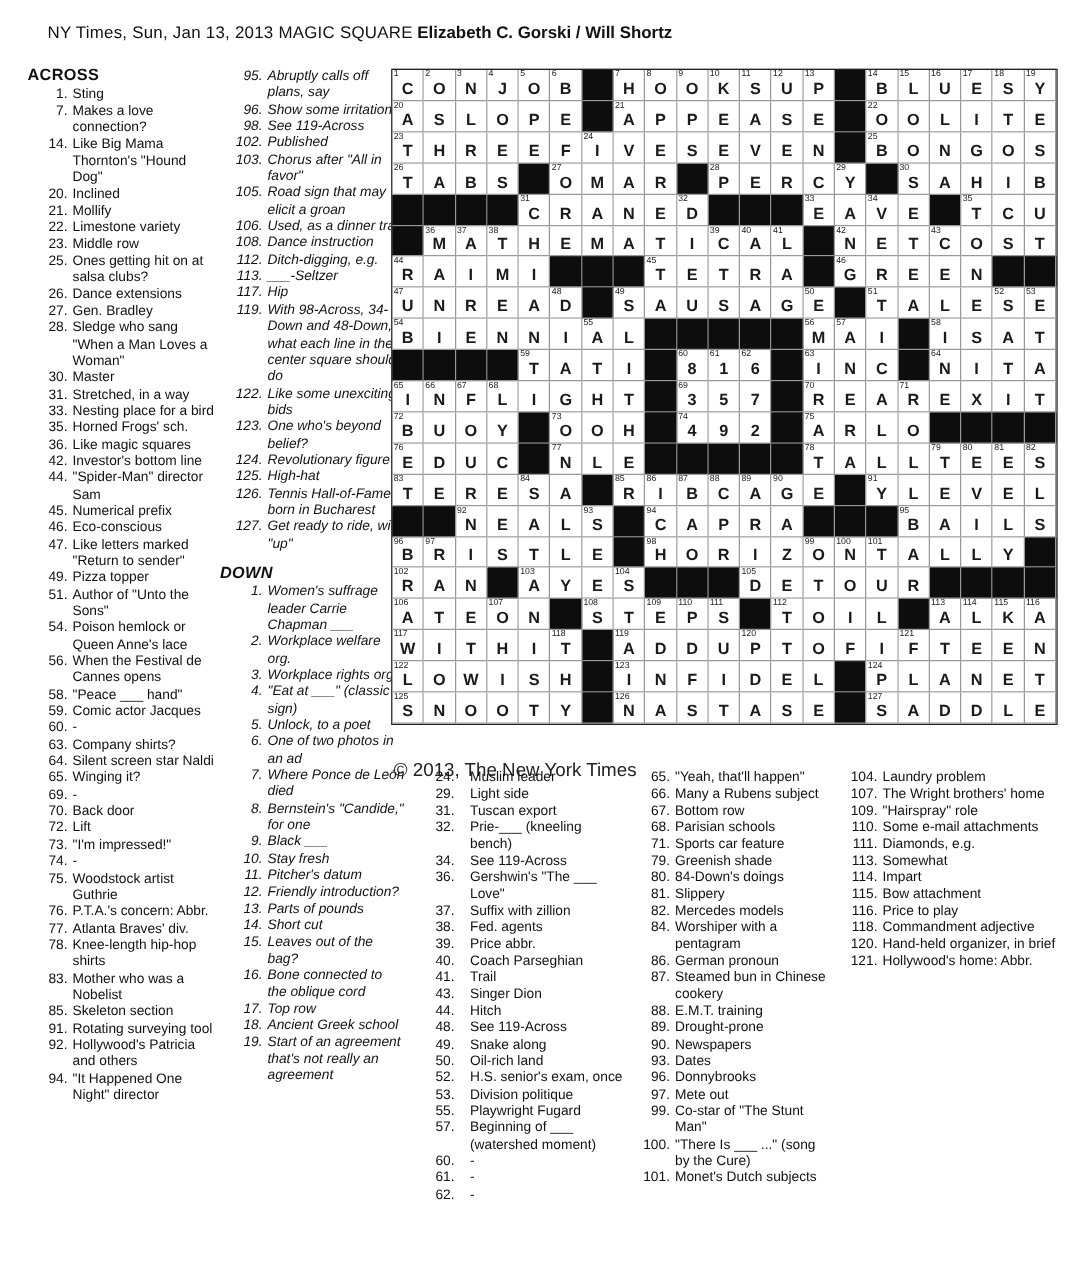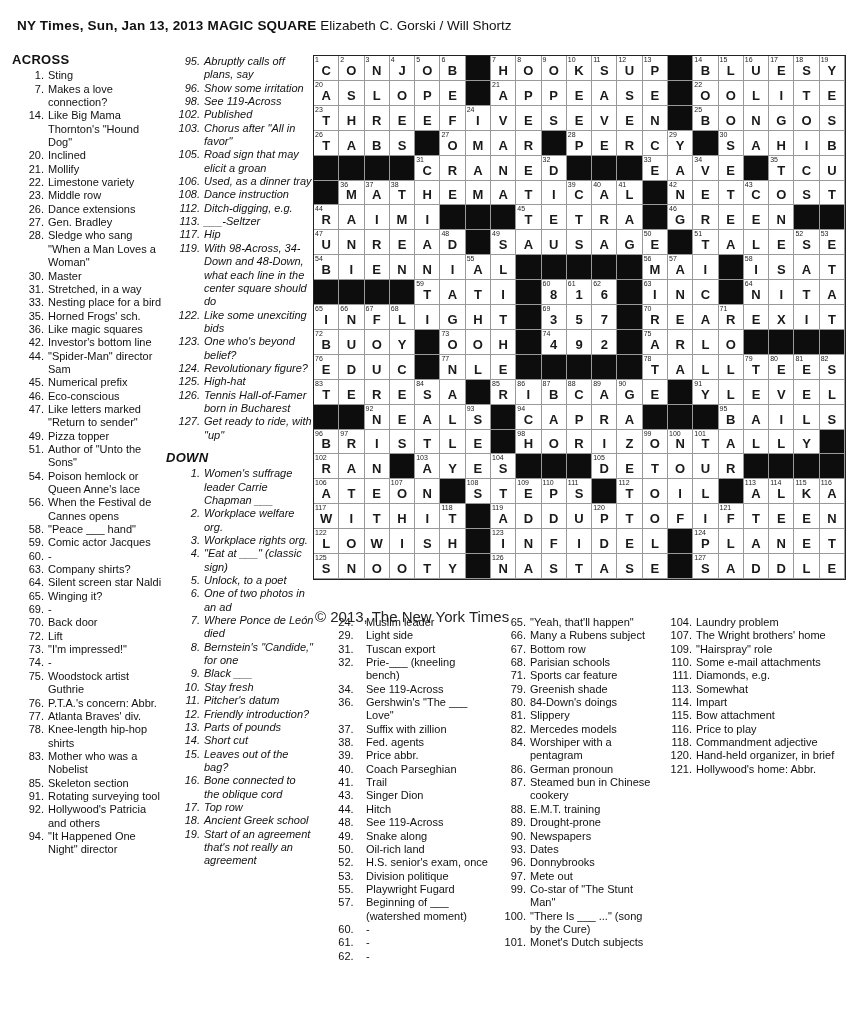--- a/index.html
+++ b/index.html
@@ -1,20 +1,20 @@
 <!DOCTYPE html>
 <html><head>
 <meta charset="utf-8">
 <style>
   html,body{margin:0;padding:0;background:#fff;}
   body{width:856px;height:1024px;position:relative;font-family:"Liberation Sans",sans-serif;color:#111;overflow:hidden;}
   .hdr{position:absolute;left:17px;top:18px;font-size:13.5px;white-space:nowrap;}
-  .hdr b{font-weight:bold;letter-spacing:.2px;}
-  .hdr span.by{font-weight:normal;}
-  .cluecol{position:absolute;font-size:11px;line-height:13.35px;}
+  .hdr b{font-weight:normal;letter-spacing:.2px;margin-left:21px;}
+  .hdr span.by{font-weight:bold;}
+  .cluecol{position:absolute;font-size:11px;line-height:13.35px;margin-left:10px;}
   .seclabel{font-weight:bold;font-size:13px;margin:0 0 3px 0;letter-spacing:.3px;}
   .seclabel.down{margin-top:9px;}
   .clue{display:flex;align-items:flex-start;}
   .cnum{flex:none;text-align:right;padding-right:4px;}
   .ctext{flex:1;}
   #col1{left:12px;top:53px;width:154px;}
   #col1 .cnum{width:32px;}
   #col2{left:166px;top:55px;width:148px;font-style:italic;}
   #col2 .cnum{width:34px;}
   #bcol1{left:330px;top:616px;width:158px;}
@@ -66,20 +66,24 @@
       </div>
       <div class="clue">
         <span class="cnum">22.</span>
         <span class="ctext">Limestone variety</span>
       </div>
       <div class="clue">
         <span class="cnum">23.</span>
         <span class="ctext">Middle row</span>
       </div>
       <div class="clue">
+        <span class="cnum">25.</span>
+        <span class="ctext">Ones getting hit on at salsa clubs?</span>
+      </div>
+      <div class="clue">
         <span class="cnum">26.</span>
         <span class="ctext">Dance extensions</span>
       </div>
       <div class="clue">
         <span class="cnum">27.</span>
         <span class="ctext">Gen. Bradley</span>
       </div>
       <div class="clue">
         <span class="cnum">28.</span>
         <span class="ctext">Sledge who sang "When a Man Loves a Woman"</span>

